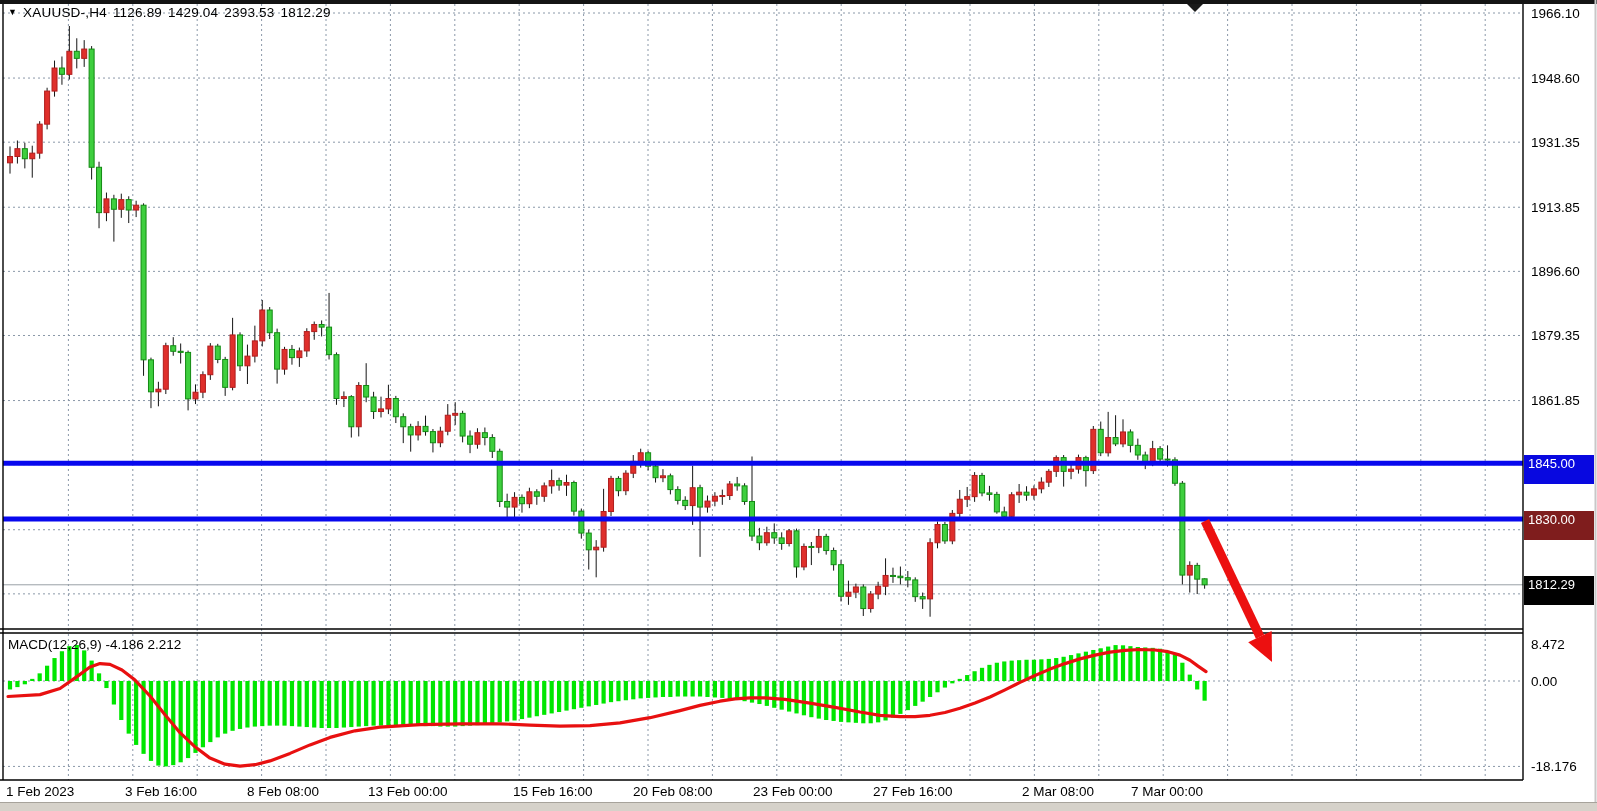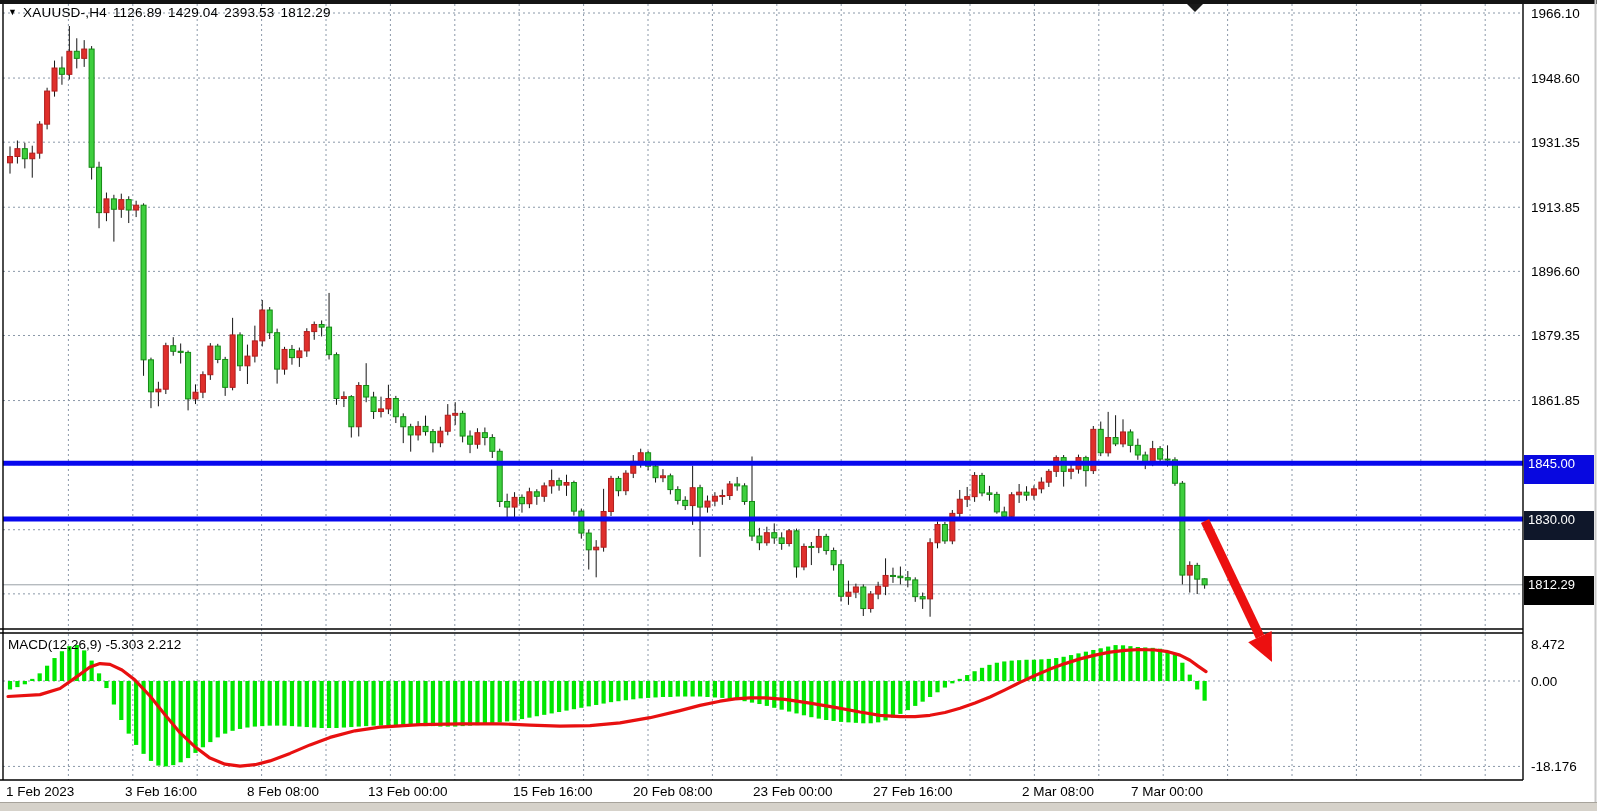--- a/index.html
+++ b/index.html
@@ -594,20 +594,20 @@
 
   <div id="header" class="overlay">
     <span class="tri">▼</span>
     <span>XAUUSD-,H4</span>
     <span>1126.89</span>
     <span>1429.04</span>
     <span>2393.53</span>
     <span>1812.29</span>
   </div>
 
-  <div id="macd-label" class="overlay">MACD(12,26,9) -5.303 2.212</div>
+  <div id="macd-label" class="overlay">MACD(12,26,9) -4.186 2.212</div>
 
   <div class="badge" id="badge-0" style="background: rgb(8, 8, 224); top: 454.7px;">1845.00</div>
-  <div class="badge" id="badge-1" style="background: #0f172a; top: 510.5px;">1830.00</div>
+  <div class="badge" id="badge-1" style="background: #7f1d1d; top: 510.5px;">1830.00</div>
   <div class="badge" id="badge-2" style="background: rgb(0, 0, 0); top: 576.3px;">1812.29</div>
 
   <div id="bottom-strip"></div>
 </div>
 
 </body></html>

